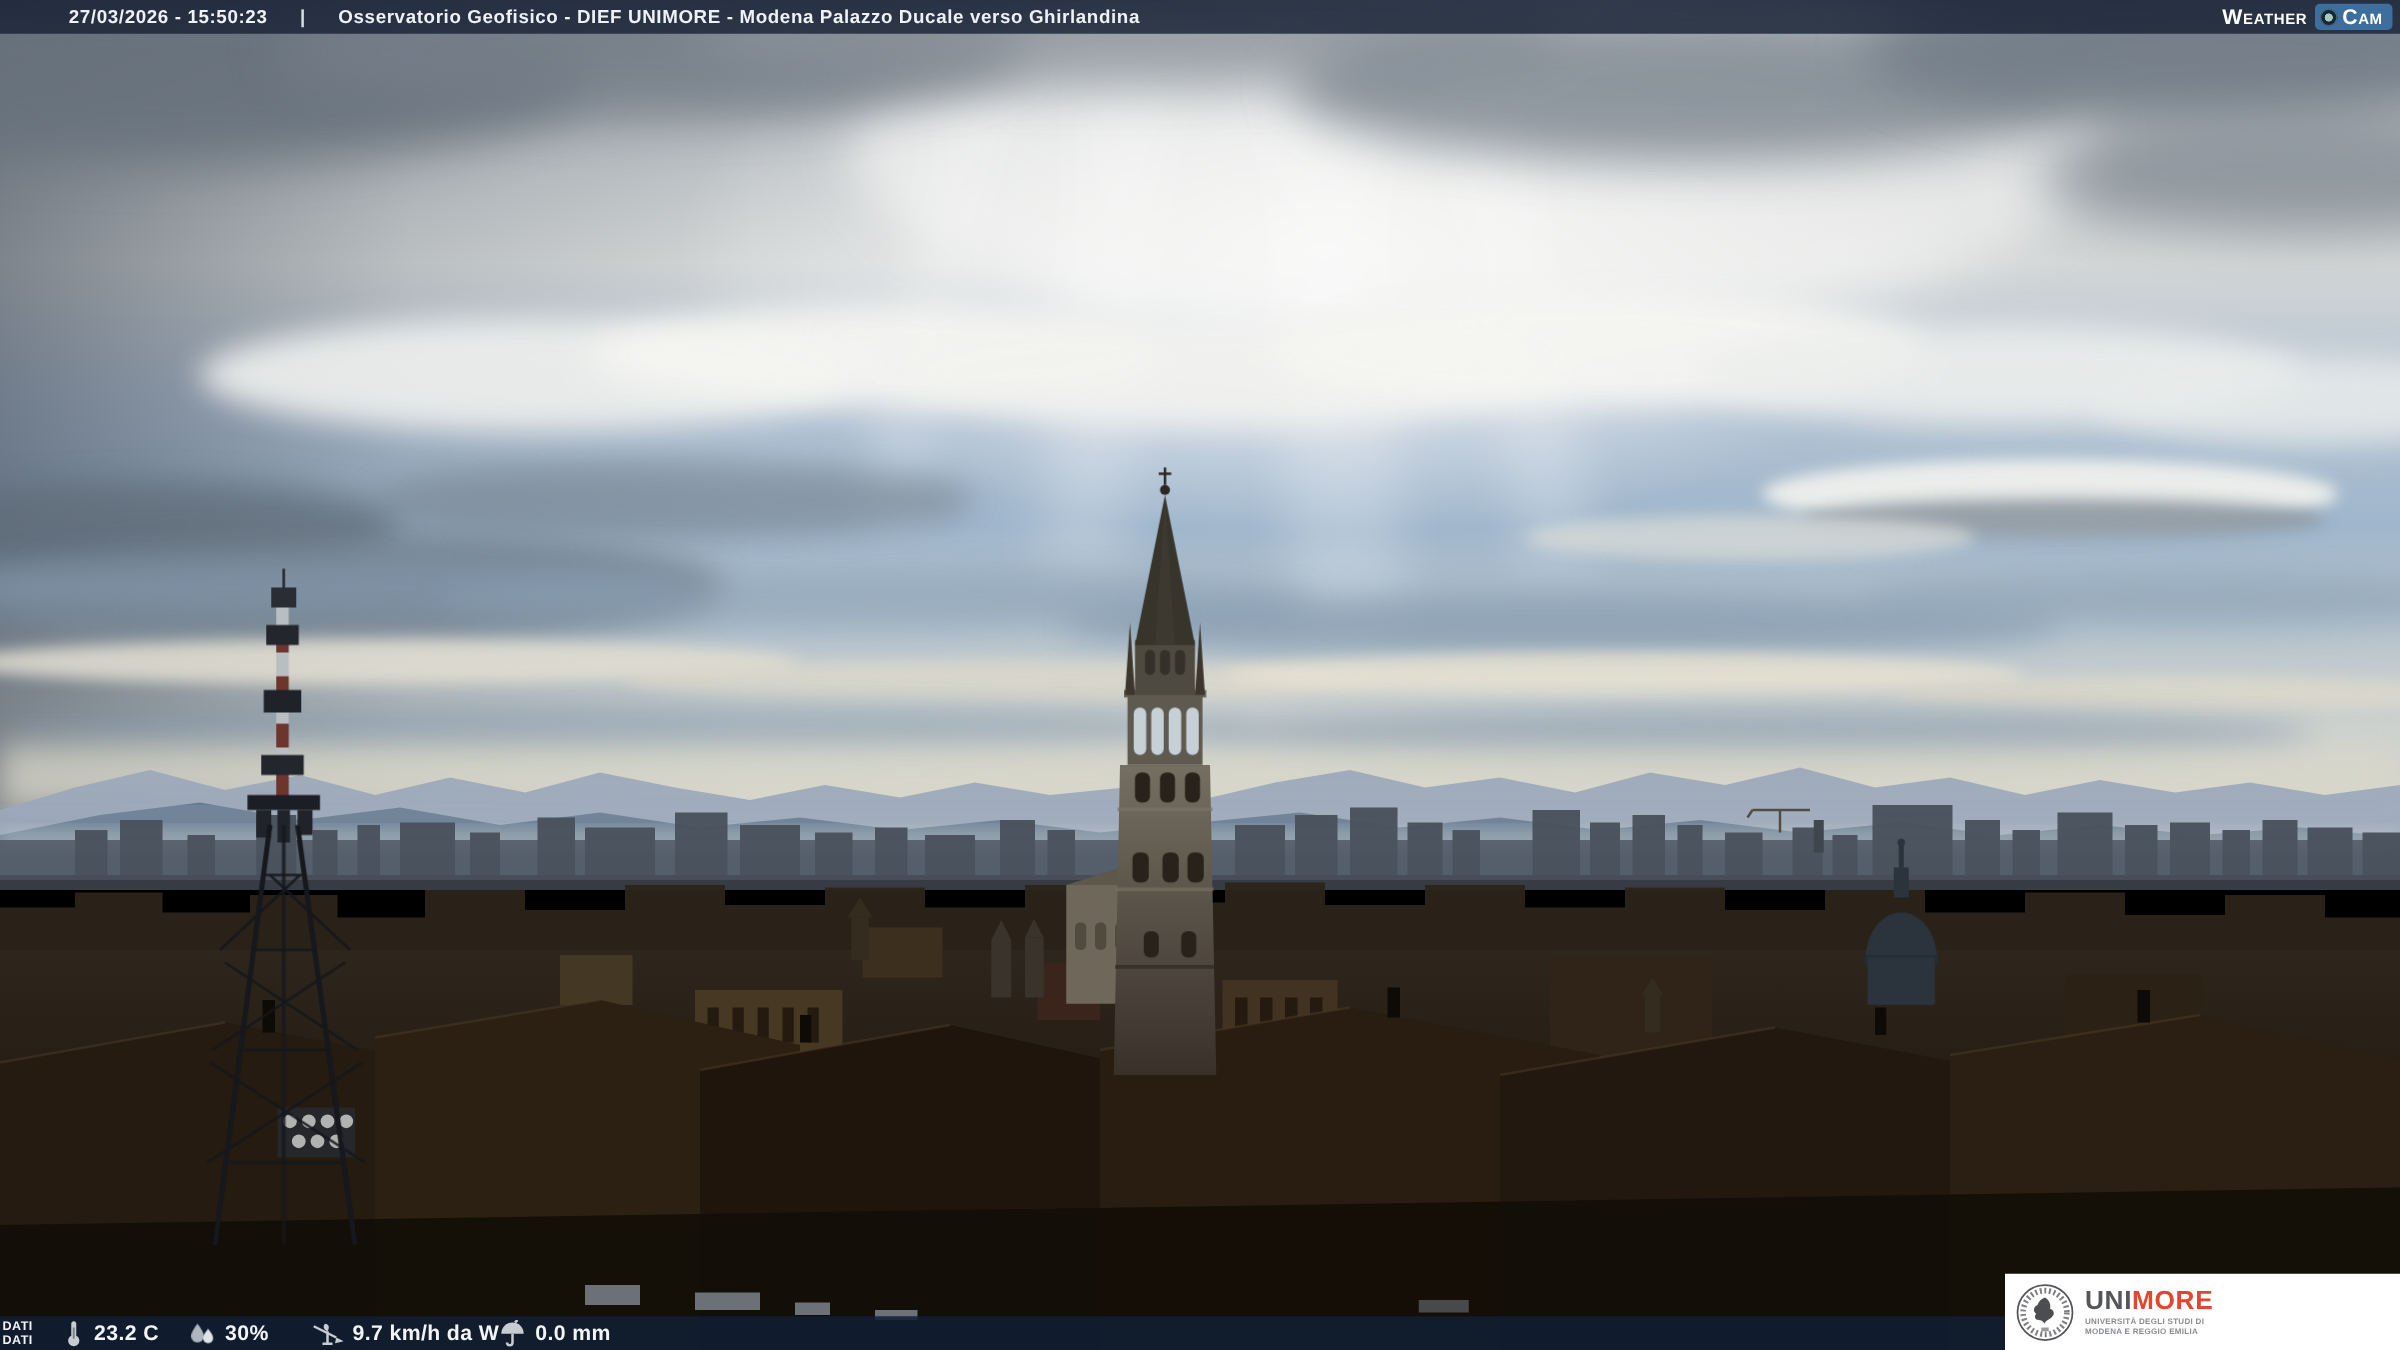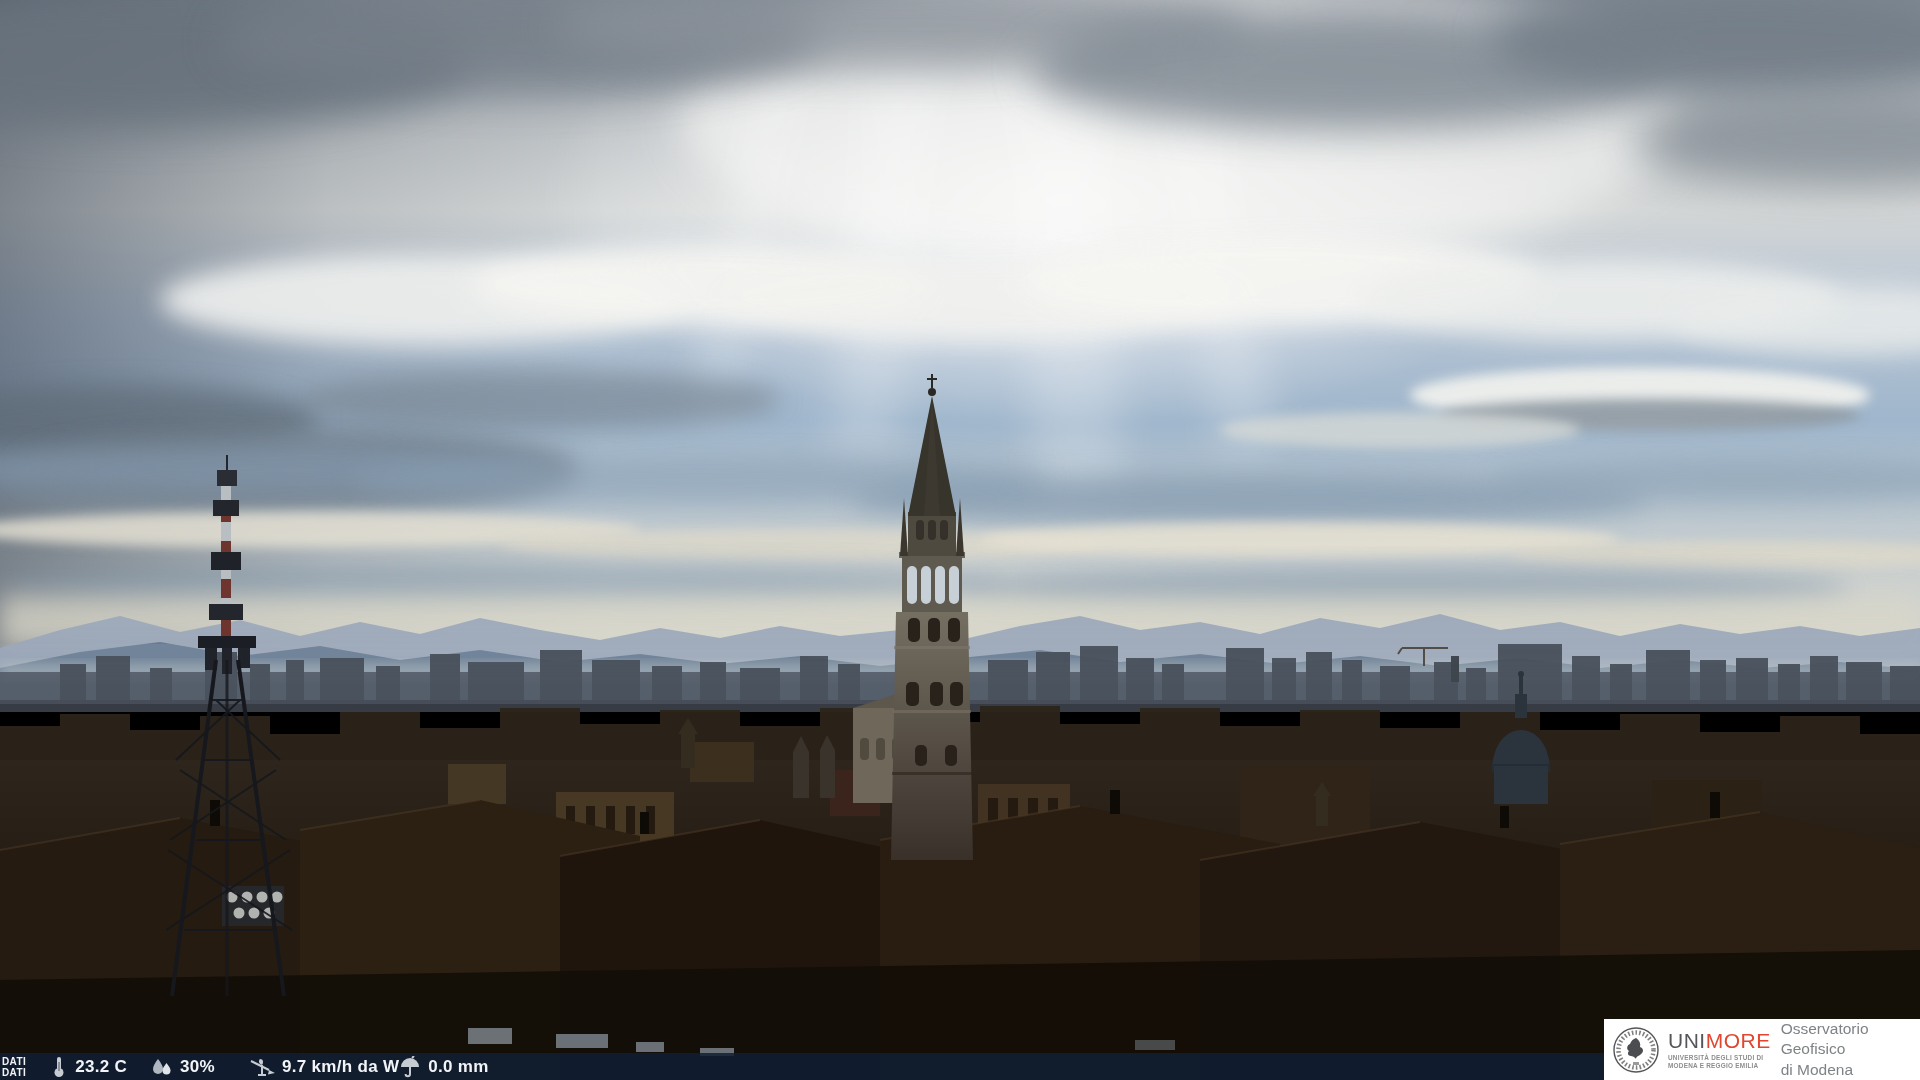--- a/index.html
+++ b/index.html
@@ -34,21 +34,21 @@
   .metric svg{display:block;}
   .m-temp{margin-right:24px;}
   .m-hum{margin-right:34px;}
   .m-wind{}
 
   
   .unimore{position:absolute;right:0;bottom:0;width:316px;height:61px;background:#fff;
     display:flex;align-items:center;padding-left:8px;}
   .seal{flex:0 0 auto;margin-right:8px;}
   .uni-block{display:flex;flex-direction:column;line-height:1;}
-  .uni-word{font-size:21px;font-weight:normal;letter-spacing:.5px;}
+  .uni-word{font-size:21px;font-weight:bold;letter-spacing:.5px;}
   .uni-word .uni{color:#54565a;}
   .uni-word .more{color:#e1472e;}
   .uni-sub{margin-top:3px;font-size:6.4px;color:#8b8d90;letter-spacing:.25px;line-height:1.25;font-weight:bold;}
   .obs-block{margin-left:10px;font-size:15.5px;color:#7f8386;line-height:1.3;}
 </style>
 </head>
 <body>
 
 <div class="viewport">
 
@@ -360,20 +360,32 @@
         <rect x="1519" y="676" width="4" height="20"></rect>
         <circle cx="1521" cy="674" r="3"></circle>
         <rect x="1515" y="694" width="12" height="24"></rect>
         <path d="M1492,772 C1492,716 1550,716 1550,772 Z"></path>
         <rect x="1492" y="764" width="58" height="8" fill="#242d35"></rect>
         <rect x="1494" y="766" width="54" height="38"></rect>
       </g>
     </svg>
   </div>
 
+  <header class="topbar">
+    <span class="datetime">27/03/2026 - 15:50:23</span>
+    <span class="sep">|</span>
+    <span class="title">Osservatorio Geofisico - DIEF UNIMORE - Modena Palazzo Ducale verso Ghirlandina</span>
+    <div class="wcam">
+      <span class="wc-weather">Weather</span>
+      <span class="wc-badge">
+        <span class="wc-lens"></span>
+        <span class="wc-cam">Cam</span>
+      </span>
+    </div>
+  </header>
 
   <footer class="bottombar">
     <div class="dati">
       <span>DATI</span>
       <span>DATI</span>
     </div>
 
     <div class="metric m-temp">
       <svg width="18" height="22" viewBox="0 0 18 22">
         <rect x="7" y="1" width="4" height="13" rx="2" fill="#c7ccd2"></rect>
@@ -423,19 +435,15 @@
     </svg>
     <div class="uni-block">
       <div class="uni-word">
         <span class="uni">UNI</span><span class="more">MORE</span>
       </div>
       <div class="uni-sub">
         <div>UNIVERSITÀ DEGLI STUDI DI</div>
         <div>MODENA E REGGIO EMILIA</div>
       </div>
     </div>
-    <div class="obs-block">
-      <div>Osservatorio Geofisico</div>
-      <div>di Modena</div>
-    </div>
   </div>
 
 </div>
 
 </body></html>

